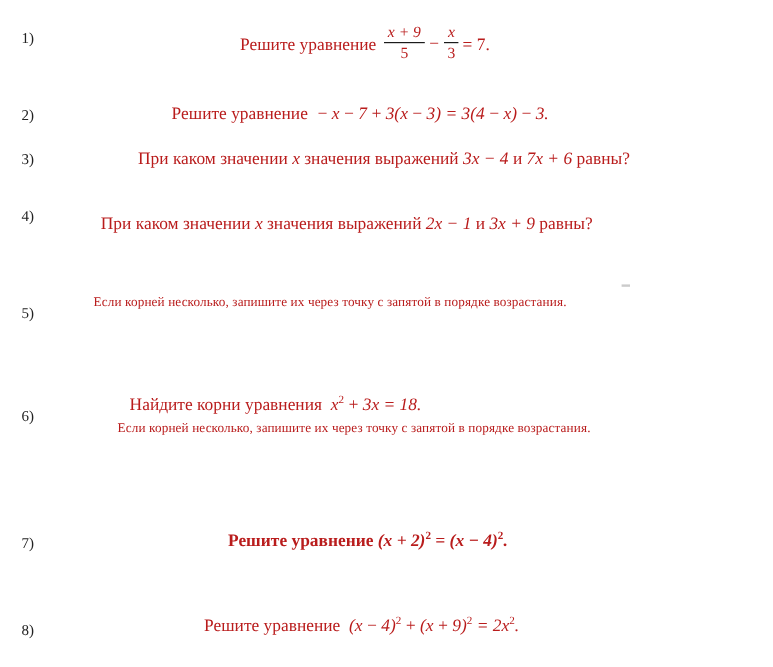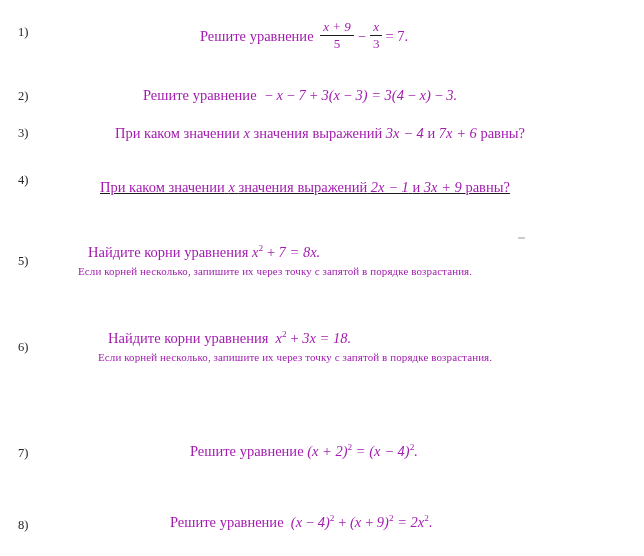--- a/index.html
+++ b/index.html
@@ -36,21 +36,21 @@
     color: #222222;
     font-family: "Liberation Serif", "DejaVu Serif", serif;
   }
   .body-lines {
     position: absolute;
   }
   .line {
     white-space: nowrap;
     font-size: 14.5px;
     line-height: 19px;
-    color: #a21caf;
+    color: #b91c1c;
   }
   .line.note {
     font-size: 11px;
     letter-spacing: 0.1px;
   }
 
   
   .math {
     font-family: "Liberation Serif", "DejaVu Serif", serif;
   }
@@ -125,50 +125,47 @@
     <span class="num" style="top:3px;">3)</span>
     <div class="body-lines" style="left:115px; top:0;">
       <div class="line math">
         <span>При каком значении</span><span>&nbsp;</span><span class="var">x</span><span>&nbsp;</span><span>значения выражений</span><span>&nbsp;</span><span class="var">3x − 4</span><span>&nbsp;</span><span>и</span><span>&nbsp;</span><span class="var">7x + 6</span><span>&nbsp;</span><span>равны?</span>
       </div>
     </div>
   </div>
 
   <div class="problem" style="top:178px;">
     <span class="num" style="top:-4px;">4)</span>
-    <div class="body-lines" style="left:100px; top:0;text-decoration:underline;">
+    <div class="body-lines" style="left:84px; top:0;">
       <div class="line math">
         <span>При каком значении</span><span>&nbsp;</span><span class="var">x</span><span>&nbsp;</span><span>значения выражений</span><span>&nbsp;</span><span class="var">2x − 1</span><span>&nbsp;</span><span>и</span><span>&nbsp;</span><span class="var">3x + 9</span><span>&nbsp;</span><span>равны?</span>
       </div>
     </div>
   </div>
 
   <div class="problem" style="top:243px;">
     <span class="num" style="top:12px;">5)</span>
     <div class="body-lines" style="left:78px; top:0;">
-      <div class="line math" style="padding-left:10px;">
-        <span>Найдите корни уравнения</span><span>&nbsp;</span><span class="var">x<sup class="pw">2</sup> + 7 = 8x.</span>
-      </div>
       <div class="line note">Если корней несколько, запишите их через точку с запятой в порядке возрастания.</div>
     </div>
   </div>
 
   <div class="problem" style="top:329px;">
     <span class="num" style="top:12px;">6)</span>
     <div class="body-lines" style="left:78px; top:0;margin-left:20px;">
       <div class="line math" style="padding-left:10px;">
         <span>Найдите корни уравнения</span><span>&nbsp; </span><span class="var">x<sup class="pw">2</sup> + 3x = 18.</span>
       </div>
       <div class="line note">Если корней несколько, запишите их через точку с запятой в порядке возрастания.</div>
     </div>
   </div>
 
   <div class="problem" style="top:442px;">
     <span class="num" style="top:5px;">7)</span>
-    <div class="body-lines" style="left:190px; top:0;">
+    <div class="body-lines" style="left:190px; top:0;font-weight:bold;">
       <div class="line math">
         <span>Решите уравнение</span><span>&nbsp;</span><span class="var">(x + 2)<sup class="pw">2</sup> = (x − 4)<sup class="pw">2</sup>.</span>
       </div>
     </div>
   </div>
 
   <div class="problem" style="top:513px;">
     <span class="num" style="top:6px;">8)</span>
     <div class="body-lines" style="left:170px; top:0;">
       <div class="line math">

